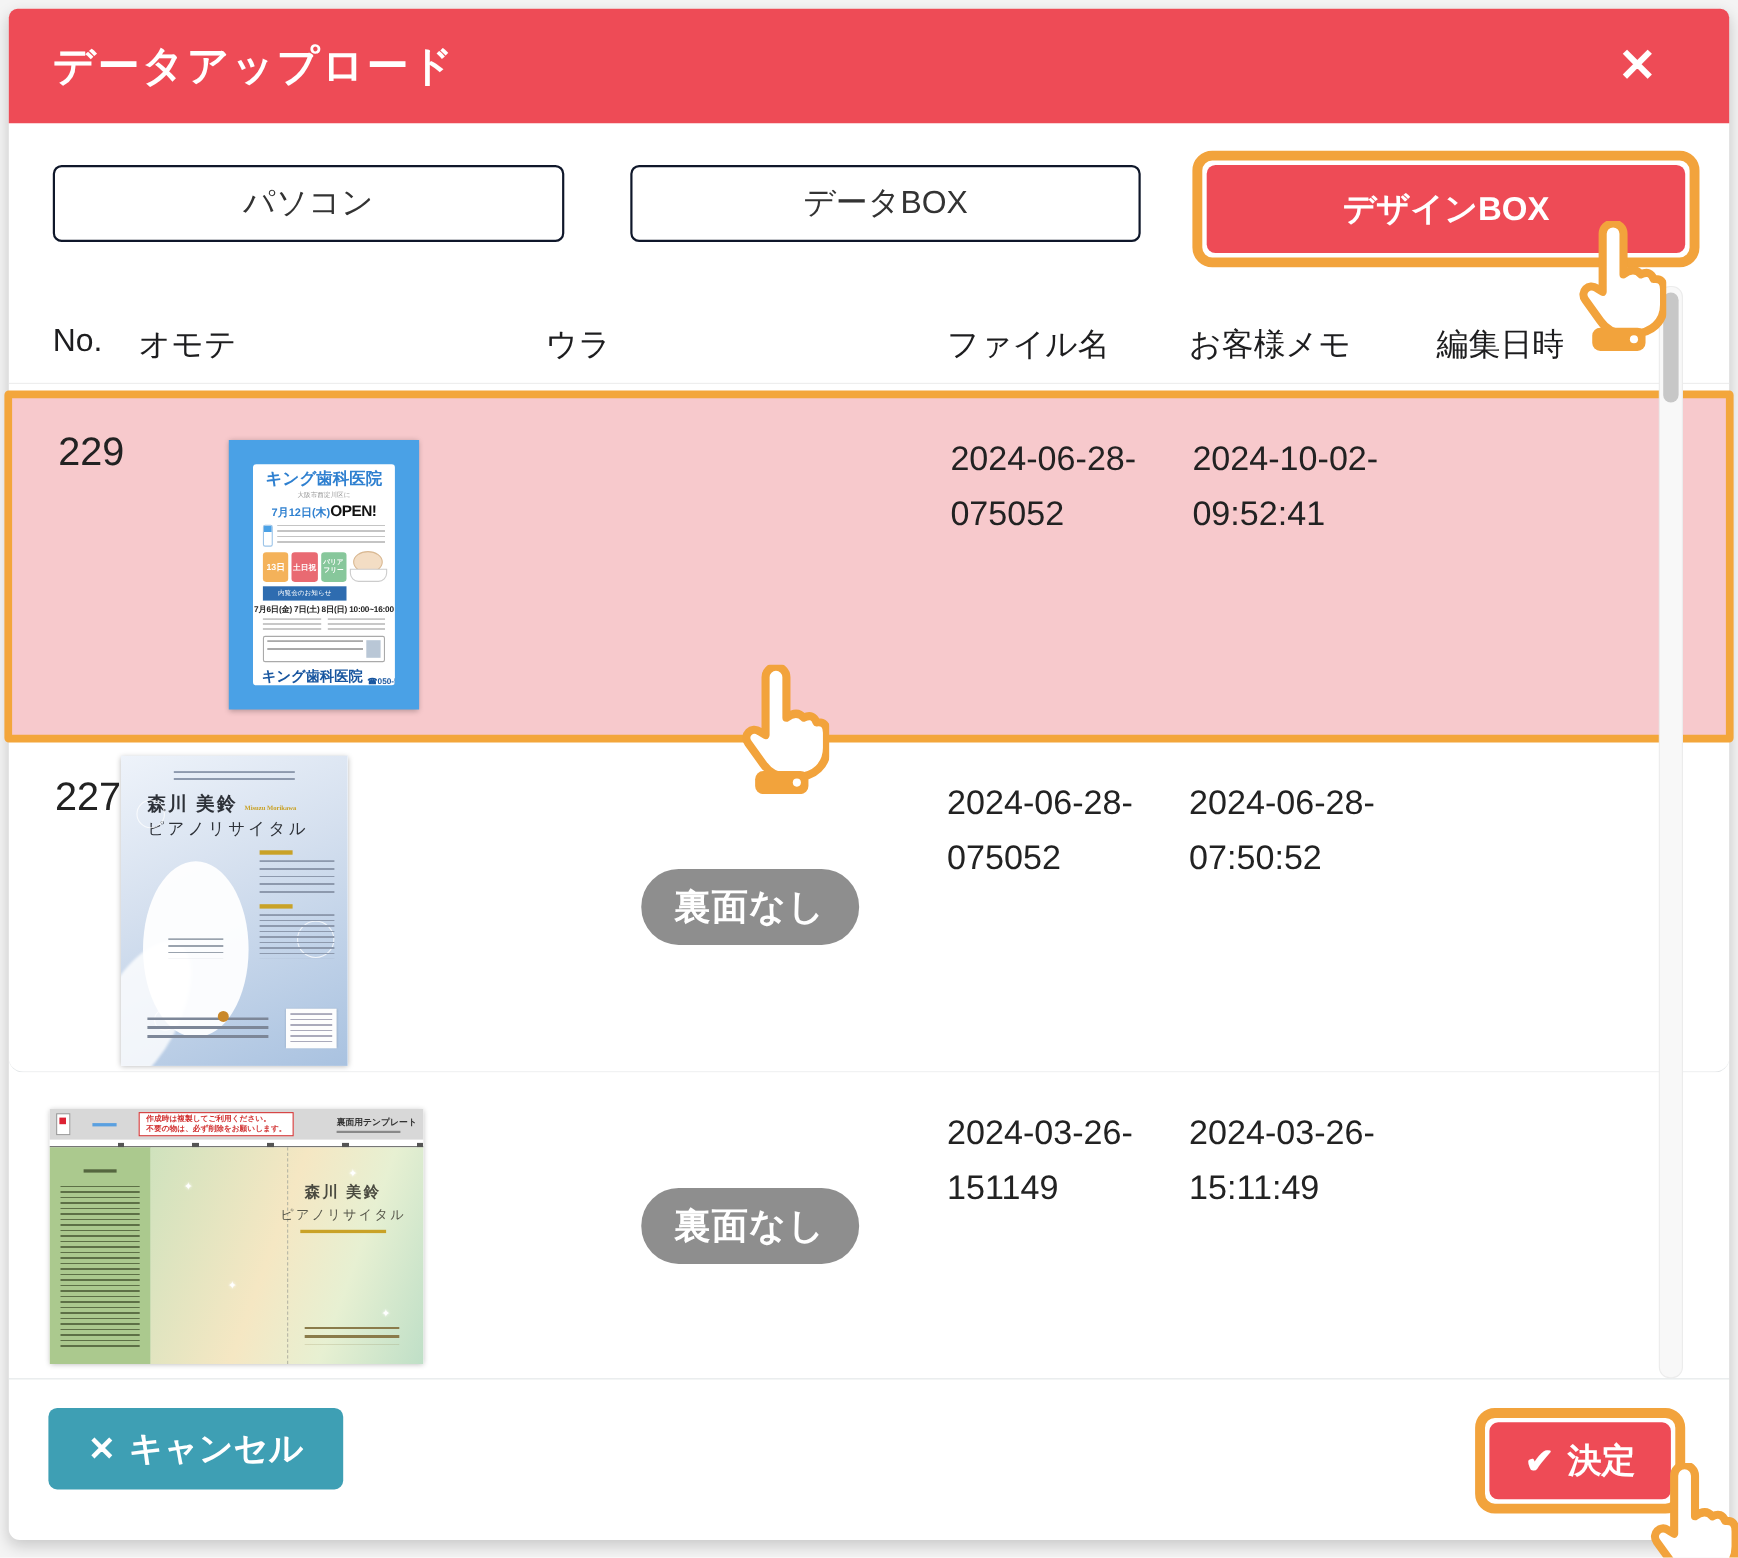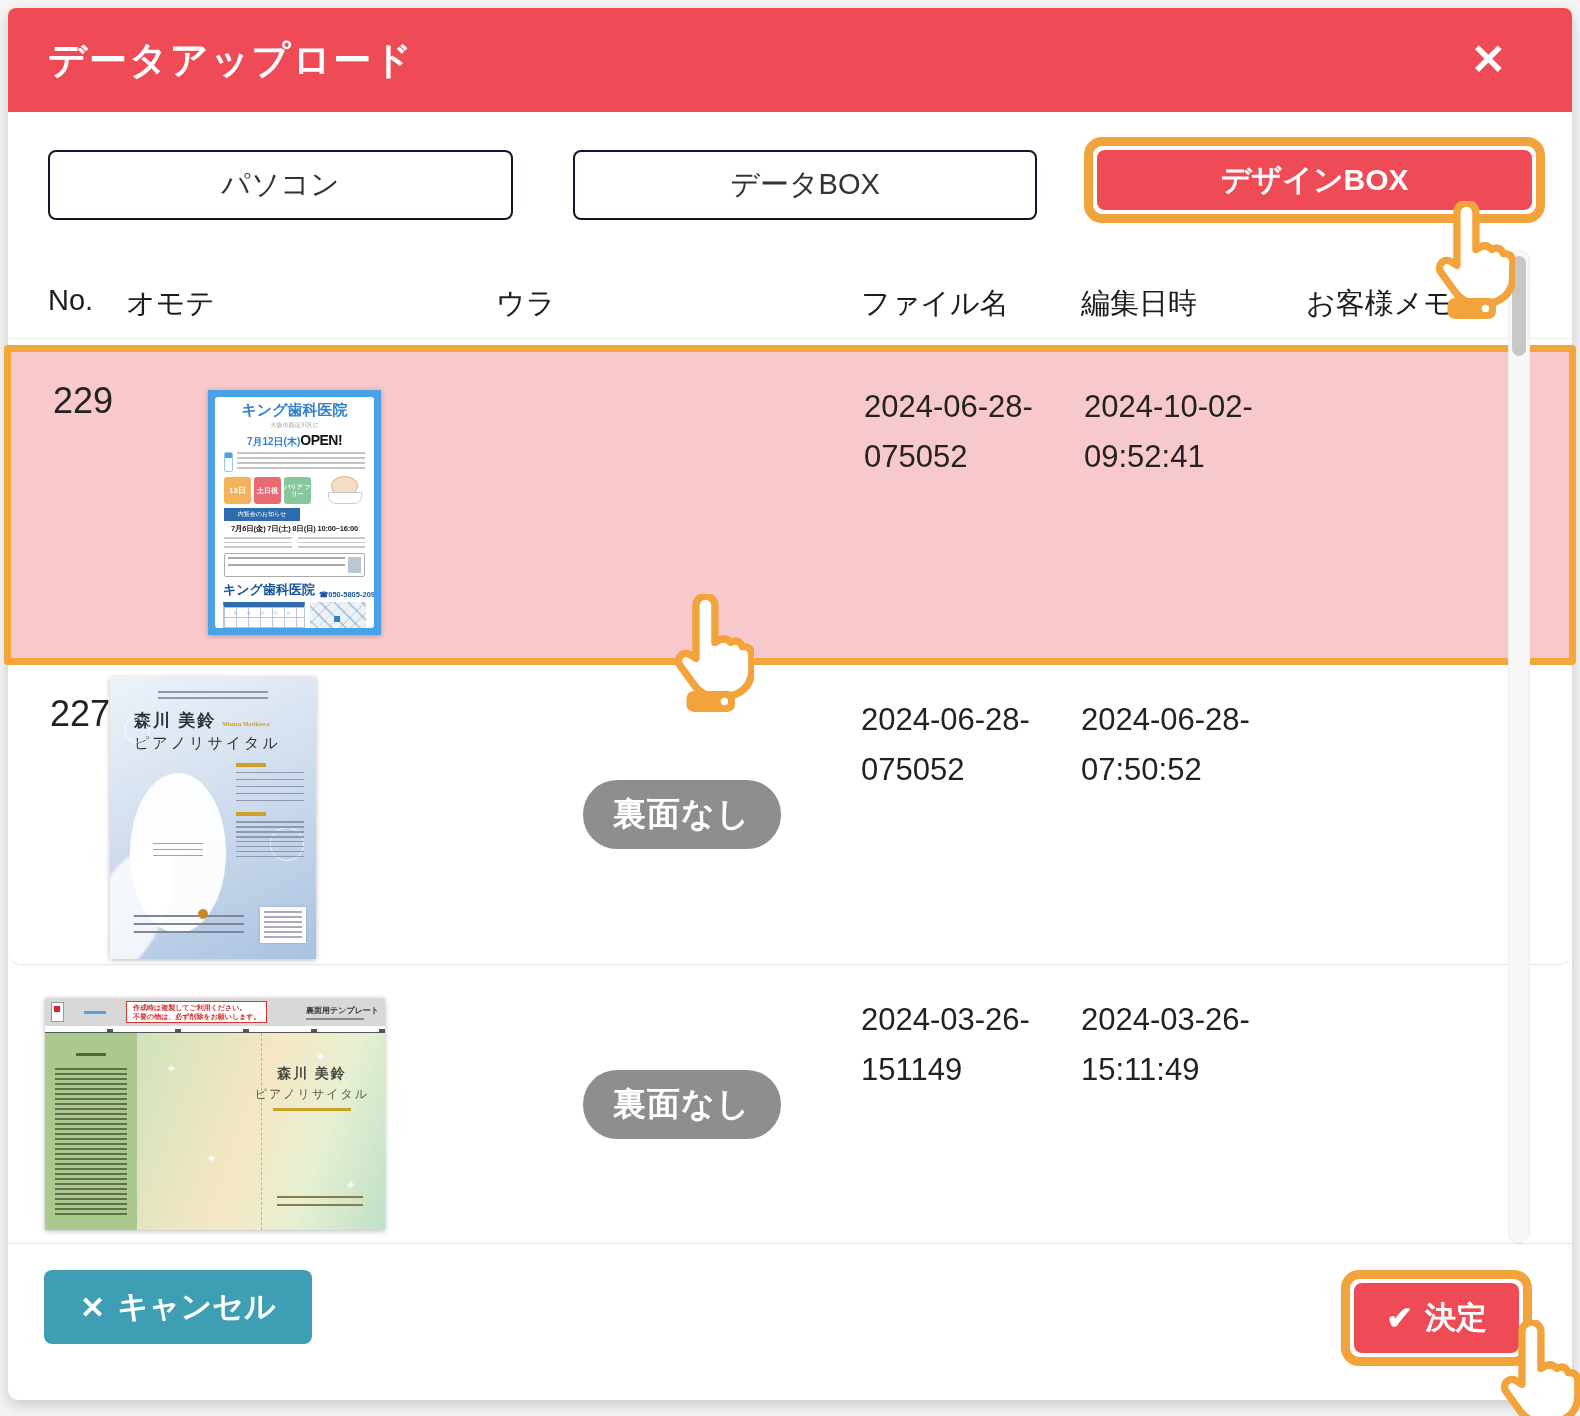--- a/index.html
+++ b/index.html
@@ -13,21 +13,21 @@
   .dlg-header { height:104px; background:#ee4b56; border-radius:8px 8px 0 0; display:flex; align-items:center; padding:0 40px; }
   .dlg-title { color:#fff; font-size:38px; font-weight:bold; letter-spacing:2px; }
   .dlg-close { margin-left:auto; color:#fff; font-size:42px; font-weight:bold; line-height:1; cursor:pointer; margin-right:26px; }
 
   
   .tabs { display:flex; gap:60px; padding:0 40px; margin-top:38px; align-items:stretch; }
   .tab { flex:1; height:70px; background:#fff; border:2px solid #0f172a; border-radius:8px;
          font-size:29px; color:#333; font-family:"Liberation Sans",sans-serif; cursor:pointer; }
   .ring-wrap { flex:1; position:relative; margin:-13px; }
   .ring { border:9px solid #f2a33c; border-radius:18px; padding:4px; background:#fff; }
-  .tab-active { width:100%; background:#ee4b56; border:none; color:#fff; font-weight:bold; height:60px; border-radius:8px; font-size:30px; }
+  .tab-active { width:100%; background:#ee4b56; border:none; color:#fff; font-weight:bold; height:80px; border-radius:8px; font-size:30px; }
   .hand { position:absolute; width:95px; height:118px; z-index:9; pointer-events:none; }
   .hand-tab { right:30px; top:64px; }
 
   
   .list-wrap { position:relative; margin-top:30px; border-bottom:1px solid #e2e5e7; }
   .grid { display:grid; grid-template-columns:78px 370px 365px 220px 225px 1fr; padding:0 40px; }
   .thead { padding-top:34px; padding-bottom:14px; font-size:29px; color:#1d1d1f; border-bottom:1px solid #ededed; }
   .thead span { display:block; }
 
   .row { position:relative; }
@@ -42,21 +42,21 @@
   .hand-row { left:648px; bottom:-54px; }
 
   
   .sb-track { position:absolute; right:42px; top:0; width:22px; height:100%; background:#f8f8f8; border:1px solid #ececec; border-radius:10px; }
   .sb-thumb { position:absolute; left:3px; top:5px; width:14px; height:100px; background:#c7c7c7; border-radius:8px; }
 
   
   .thumb { position:absolute; box-shadow:0 1px 5px rgba(0,0,0,.28); }
 
   
-  .t-dental { left:157px; top:38px; width:173px; height:245px; background:#4aa1e6; padding:7px; }
+  .t-dental { left:157px; top:38px; width:173px; height:245px; background:#4aa1e6; padding:22px; }
   .t-dental .inner { width:100%; height:100%; background:#fff; overflow:hidden; padding:4px 0; border-radius:3px; }
   .d-name { text-align:center; color:#2f80d0; font-weight:800; font-size:15px; }
   .d-sub { text-align:center; color:#999; font-size:6px; margin-top:1px; }
   .d-open { text-align:center; margin-top:1px; white-space:nowrap; }
   .d-open .blue { color:#2f80d0; font-weight:800; font-size:10px; }
   .d-open .opn { color:#111; font-weight:900; font-size:14px; letter-spacing:-.5px; }
   .d-para { display:flex; gap:4px; padding:0 9px; margin-top:3px; align-items:flex-start; }
   .d-paste { width:9px; height:20px; background:linear-gradient(#4aa1e6 30%, #fff 30%); border:1px solid #9cc4e8; border-radius:2px; }
   .d-lines { flex:1; height:20px; background:repeating-linear-gradient(to bottom,#c4c4c4 0 1.5px, transparent 1.5px 5px); }
   .d-badges { display:flex; gap:3px; padding:0 9px; margin-top:4px; align-items:flex-end; }
@@ -174,22 +174,22 @@
     </div>
   </div>
 
   <div class="list-wrap">
 
     <div class="grid thead">
       <span>No.</span>
       <span>オモテ</span>
       <span>ウラ</span>
       <span>ファイル名</span>
+      <span>お客様メモ</span>
       <span>編集日時</span>
-      <span>お客様メモ</span>
     </div>
 
     <div class="grid row row-selected">
       <div class="cell-thumbwrap">
         <span class="row-no">229</span>
         <div class="thumb t-dental">
           <div class="inner">
             <div class="d-name">キング歯科医院</div>
             <div class="d-sub">大阪市西淀川区に</div>
             <div class="d-open"><span class="blue">7月12日(木)</span><span class="opn">OPEN!</span></div>

